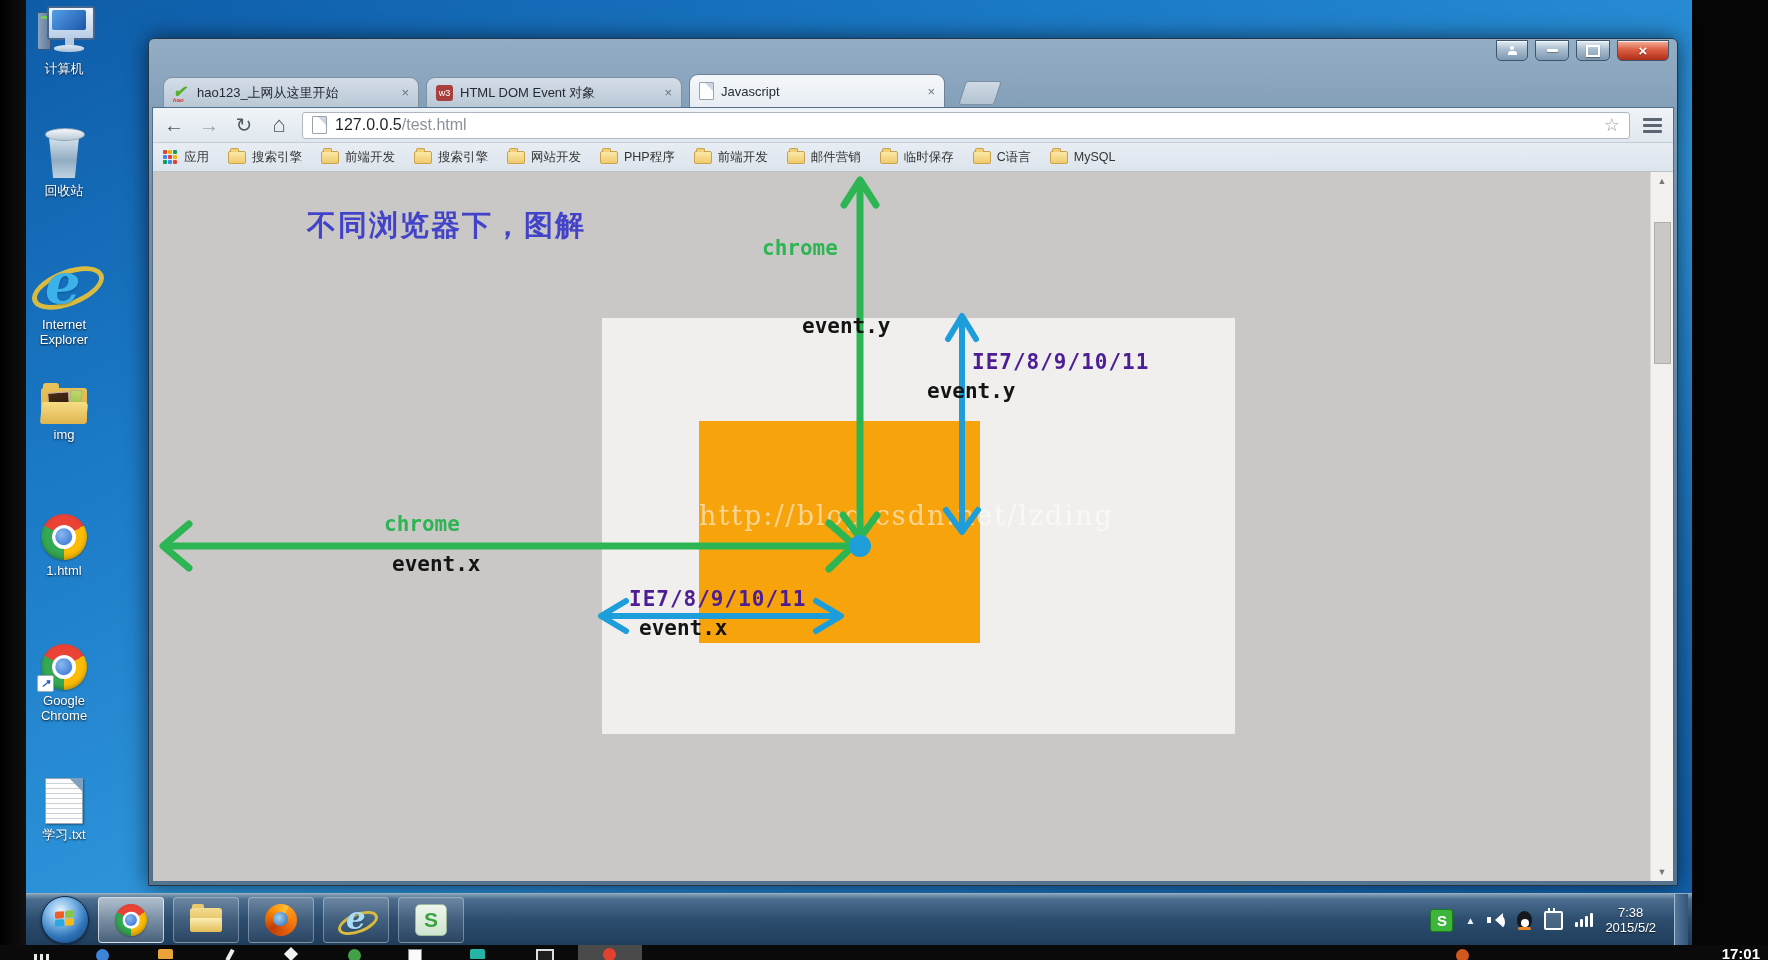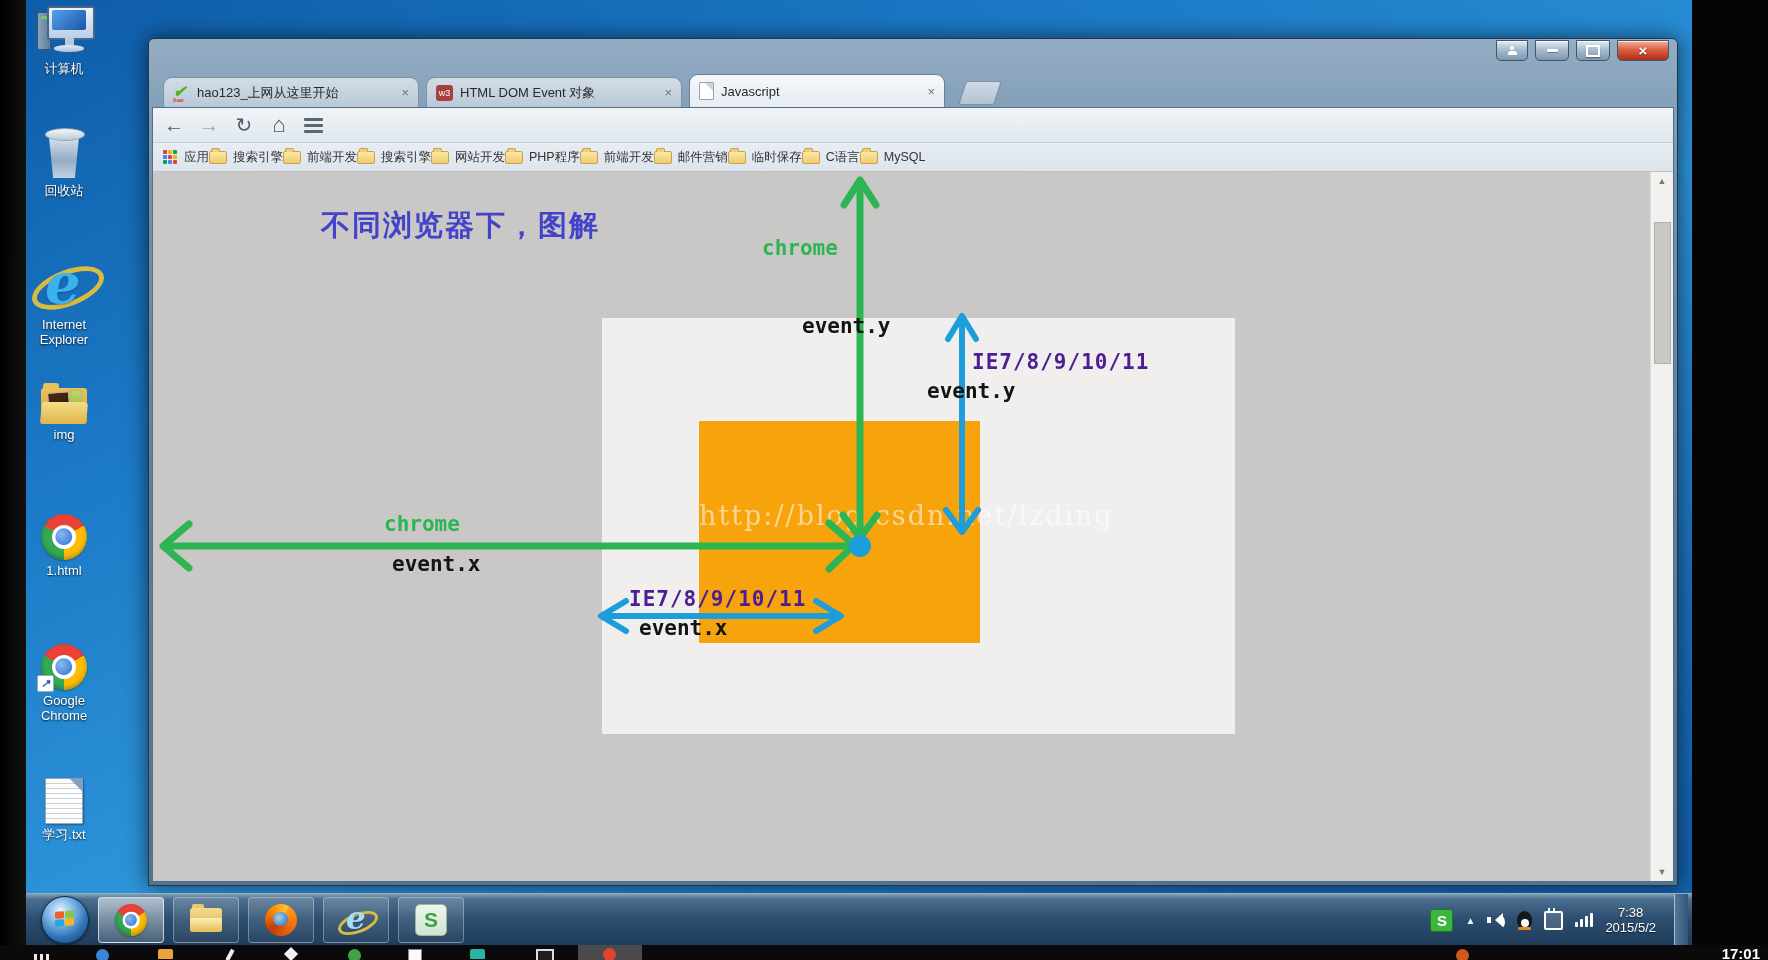--- a/index.html
+++ b/index.html
@@ -86,29 +86,29 @@
   .toolbar{height:34px;background:linear-gradient(#f0f4f8,#e0e7ee);border-bottom:1px solid #c6cdd5;display:flex;align-items:center;padding:0 9px;gap:11px}
   .nav{font-size:20px;color:#4f5a64;width:24px;text-align:center;line-height:22px;cursor:pointer}
   .nav.fwd{color:#9aa6b1}
   .urlbox{flex:1;height:25px;background:#fff;border:1px solid #aeb7c0;border-radius:3px;display:flex;align-items:center;padding:0 9px;gap:8px}
   .urltext{font-size:16px;line-height:16px}
   .url-host{color:#1d2226}
   .url-path{color:#8b9299}
   .star{margin-left:auto;color:#99a2ac;font-size:18px;cursor:pointer}
   .menu-btn{display:flex;flex-direction:column;gap:3px;cursor:pointer;padding:2px}
   .menu-btn i{width:19px;height:3px;background:#5c6670;border-radius:1px}
-  .bookmarks{height:28px;background:linear-gradient(#e7edf3,#dde4ec);border-bottom:1px solid #bcc3cb;display:flex;align-items:center;padding:0 10px;}
+  .bookmarks{height:28px;background:linear-gradient(#e7edf3,#dde4ec);border-bottom:1px solid #bcc3cb;display:flex;align-items:center;padding:0 10px;gap:19px}
   .bm{display:flex;align-items:center;gap:6px;font-size:12.5px;color:#333;cursor:pointer;white-space:nowrap}
   .folder-icon{width:16px;height:11px;background:linear-gradient(#fce9a8,#f0ca6d);border:1px solid #c8a24c;border-radius:2px;position:relative;flex:none}
   .folder-icon::before{content:"";position:absolute;top:-4px;left:1px;width:7px;height:3px;background:#f2cf77;border:1px solid #c8a24c;border-bottom:none;border-radius:2px 2px 0 0}
   .apps-grid{width:15px;height:15px;display:grid;grid-template-columns:repeat(3,4px);grid-auto-rows:4px;gap:1px;flex:none}
   .apps-grid i{border-radius:1px}
   
   .content{flex:1;position:relative;background:#c9c8c6;overflow:hidden}
-  .page-title1{position:absolute;left:168px;top:34px;font-size:29px;font-weight:bold;color:#4343c9;letter-spacing:2px}
+  .page-title1{position:absolute;left:154px;top:34px;font-size:29px;font-weight:bold;color:#4343c9;letter-spacing:2px}
   .page-title2{position:absolute;left:154px;top:76px;font-size:27px;font-weight:bold;color:#4343c9;font-family:"DejaVu Sans Mono",monospace}
   .lightbox{position:absolute;left:449px;top:146px;width:633px;height:416px;background:#f0efed}
   .orangebox{position:absolute;left:546px;top:249px;width:281px;height:222px;background:#f7a30c}
   .watermark{position:absolute;left:546px;top:328px;font-family:"DejaVu Serif",serif;font-size:27px;color:rgba(255,255,255,.55);letter-spacing:2px;white-space:nowrap}
   svg.arrows{position:absolute;left:0;top:0;pointer-events:none}
   .dgl{position:absolute;font-family:"DejaVu Sans Mono",monospace;font-weight:bold;font-size:21px;white-space:nowrap}
   .dgl.green{color:#2db553}
   .dgl.blue{color:#4c1d95;letter-spacing:1px}
   .dgl.black{color:#141414}
   
@@ -268,20 +268,25 @@
     <div class="newtab"></div>
   </div>
 
   <div class="client">
 
     <div class="toolbar">
       <span class="nav">←</span>
       <span class="nav fwd">→</span>
       <span class="nav">↻</span>
       <span class="nav" style="font-size:22px">⌂</span>
+      <div class="urlbox">
+        <span class="doc-icon"></span>
+        <span class="urltext"><span class="url-host">127.0.0.5</span><span class="url-path">/test.html</span></span>
+        <span class="star">☆</span>
+      </div>
       <div class="menu-btn">
           <i></i>
           <i></i>
           <i></i>
         </div>
     </div>
 
     <div class="bookmarks">
       <span class="bm">
         <span class="apps-grid">

